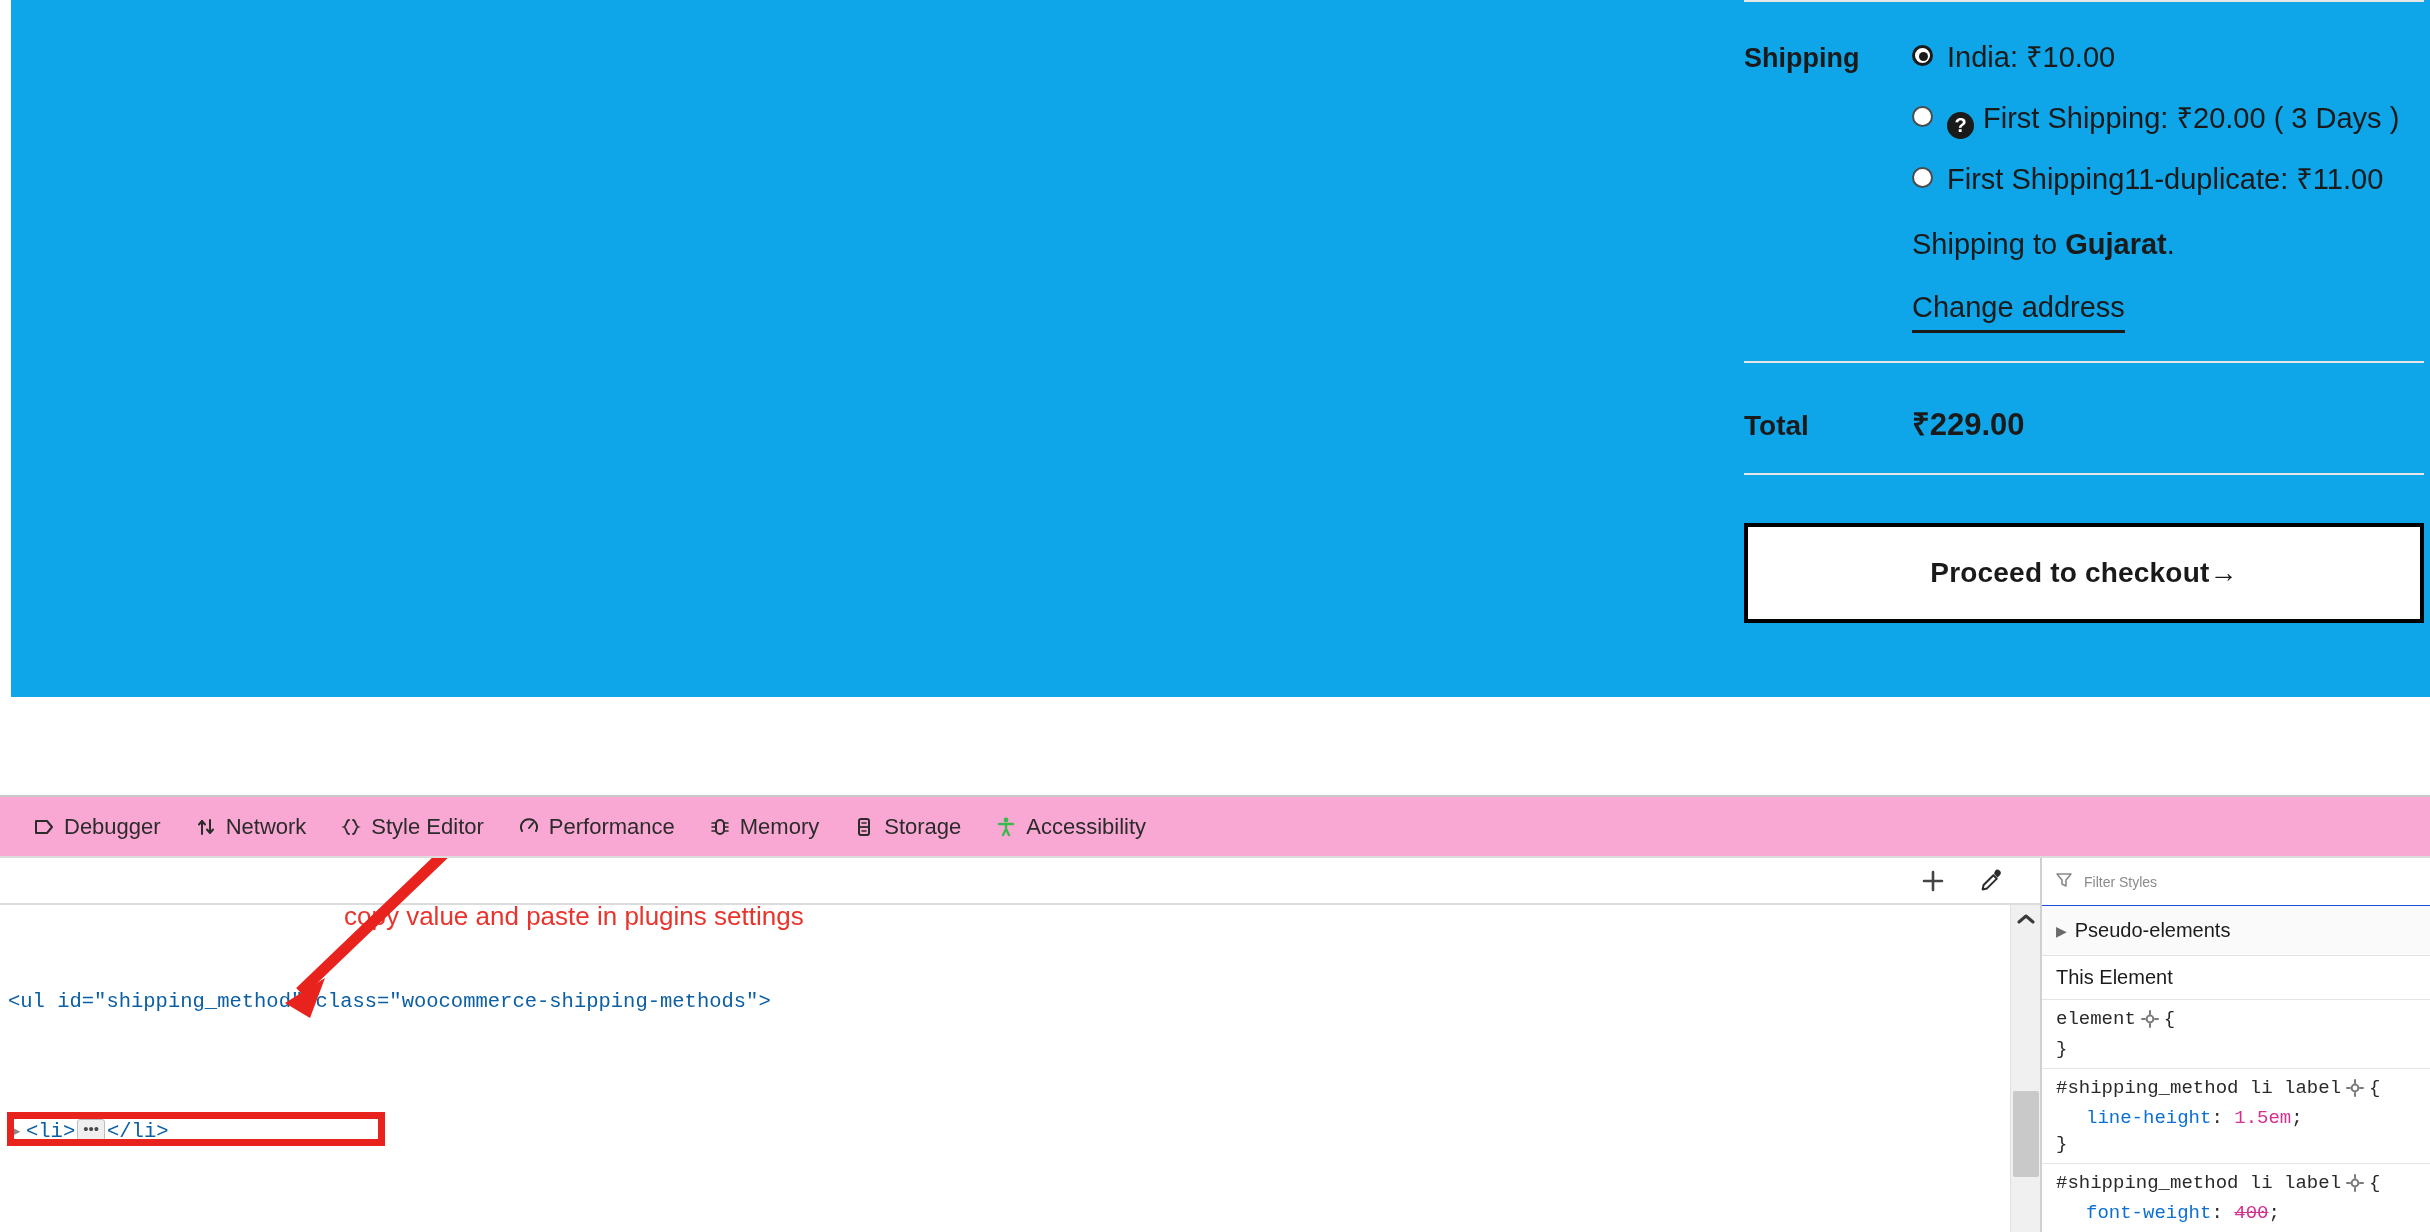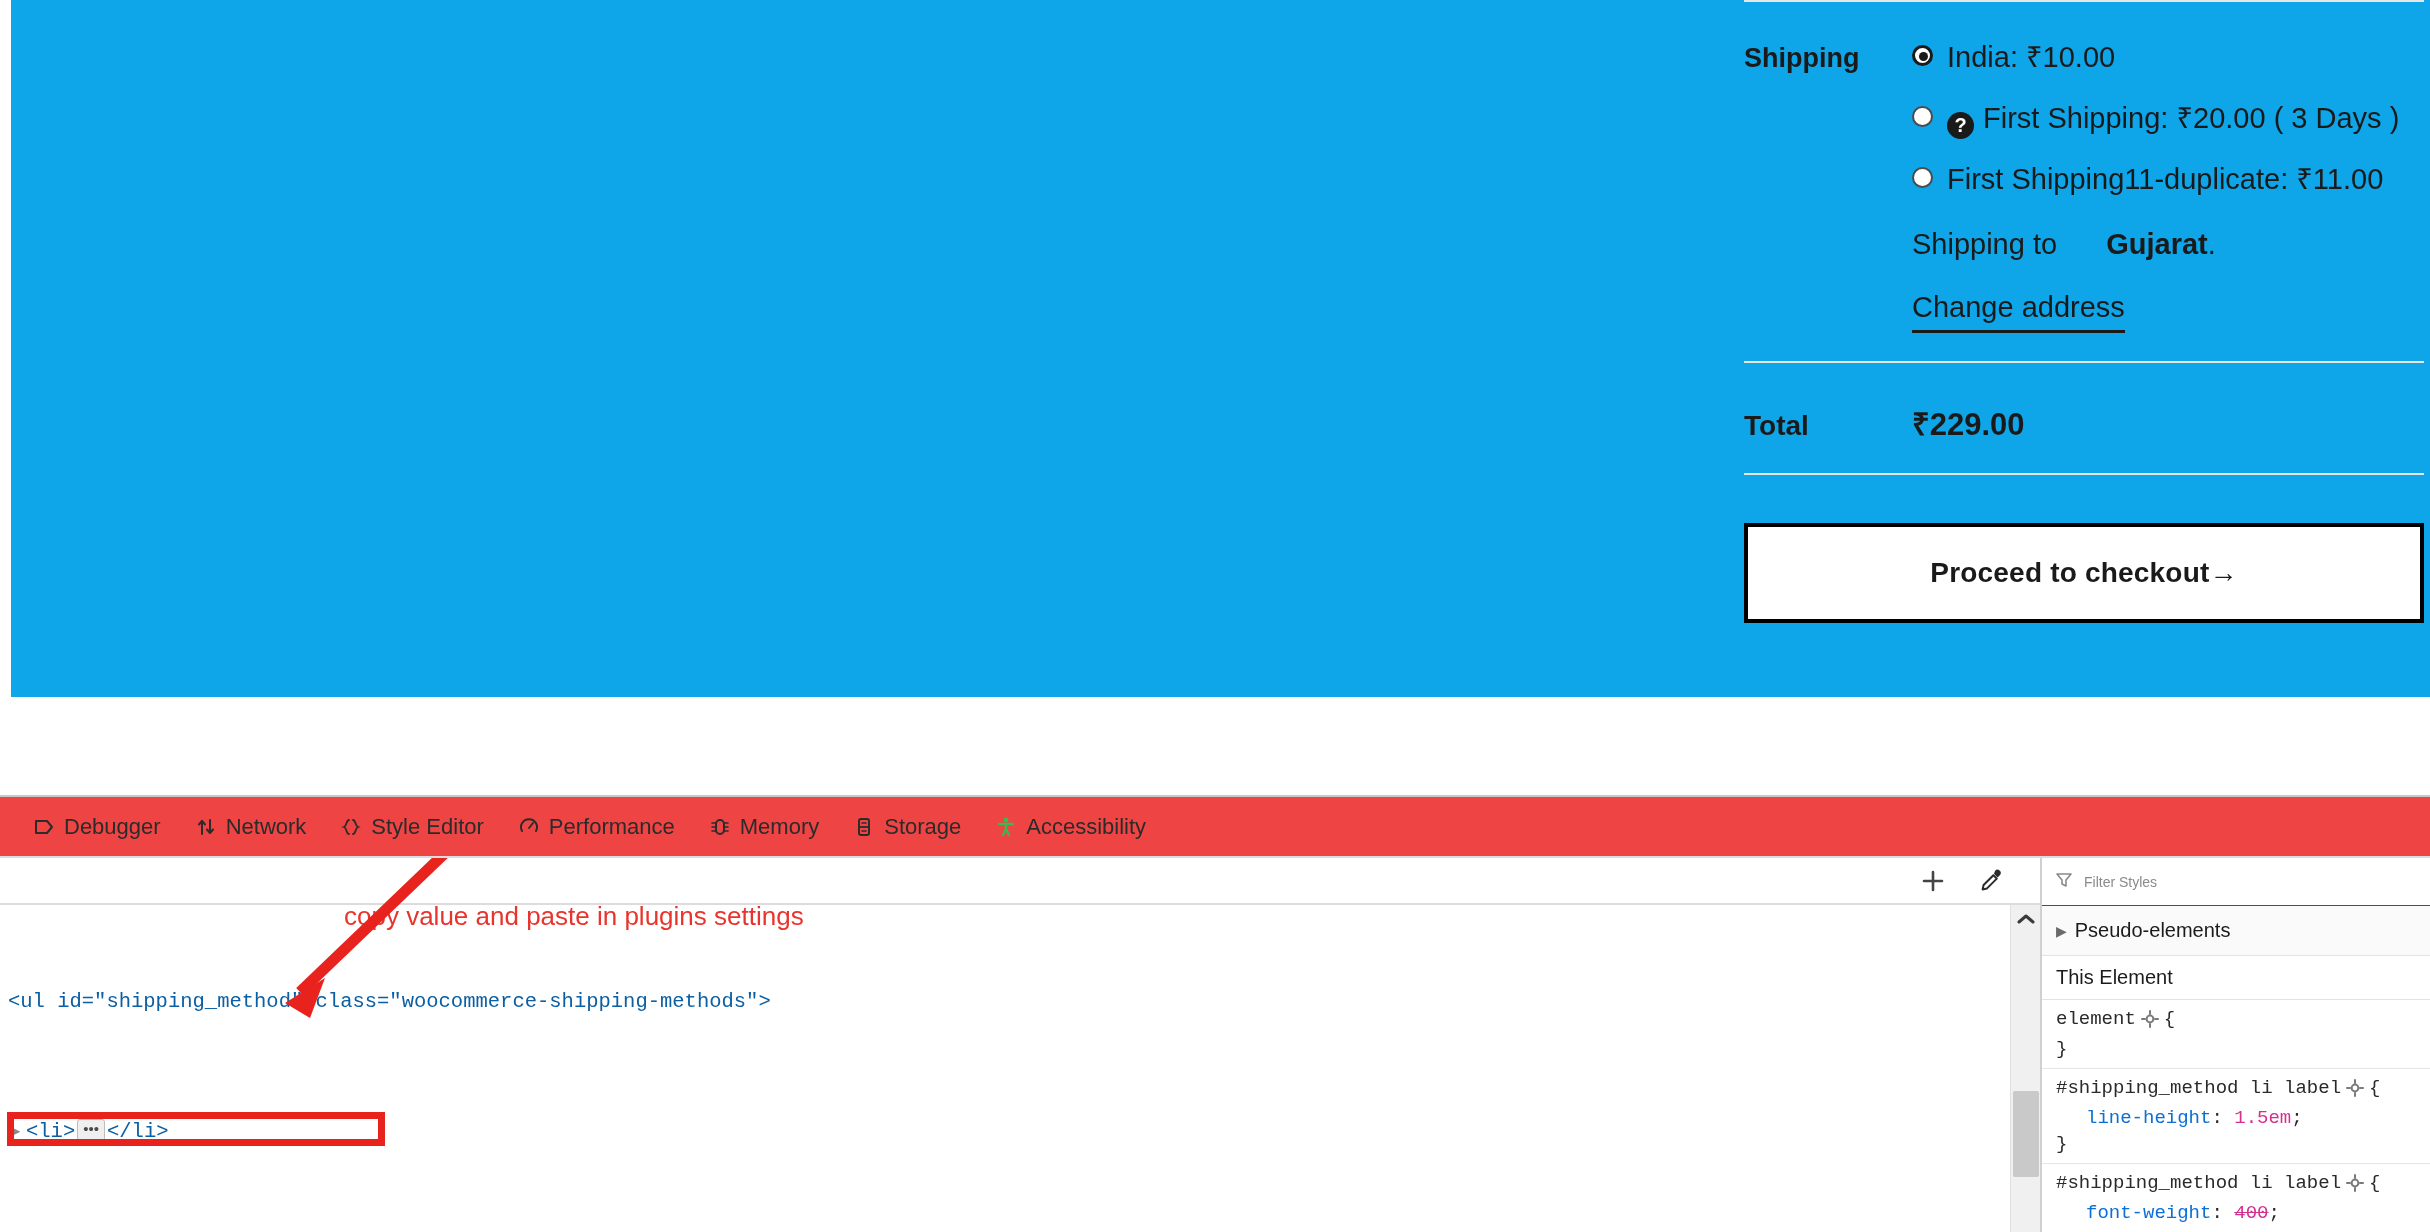--- a/index.html
+++ b/index.html
@@ -90,21 +90,21 @@
     font-weight: bold;
     text-align: center;
     line-height: 27px;
     vertical-align: -4px;
     margin-right: 9px;
     border-bottom: 3px solid #1a1a1a;
     font-family: "Liberation Sans", sans-serif;
   }
 
   .ship-dest { margin-top: 24px; font-size: 29px; color: #1a1a1a; }
-  .ship-dest b { font-weight: bold; margin-left: 41px; }
+  .ship-dest b { font-weight: bold; }
 
   .change-addr {
     display: inline-block;
     margin-top: 22px;
     font-size: 29px;
     color: #1a1a1a;
     text-decoration: none;
     border-bottom: 3px solid #1a1a1a;
     padding-bottom: 2px;
     cursor: pointer;
@@ -139,21 +139,21 @@
     border-top: 2px solid #c8c8c8;
     font-family: "Liberation Sans", sans-serif;
   }
 
   #dt-toolbar {
     height: 61px;
     display: flex;
     align-items: center;
     padding-left: 16px;
     border-bottom: 2px solid #dcdcdc;
-    background: #ef4444;
+    background: #f9a8d4;
   }
   .dt-tab {
     display: flex;
     align-items: center;
     gap: 9px;
     padding: 0 17px;
     height: 100%;
     font-size: 22px;
     color: #2b2b2b;
     cursor: pointer;

